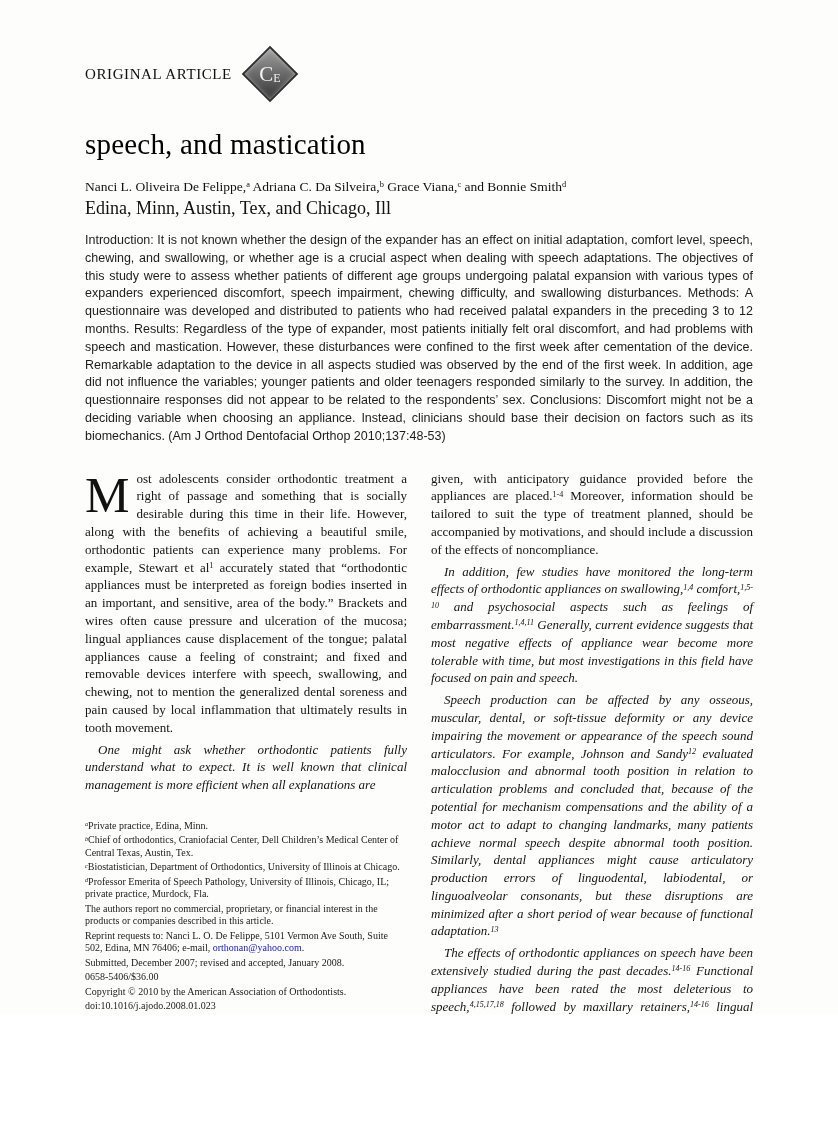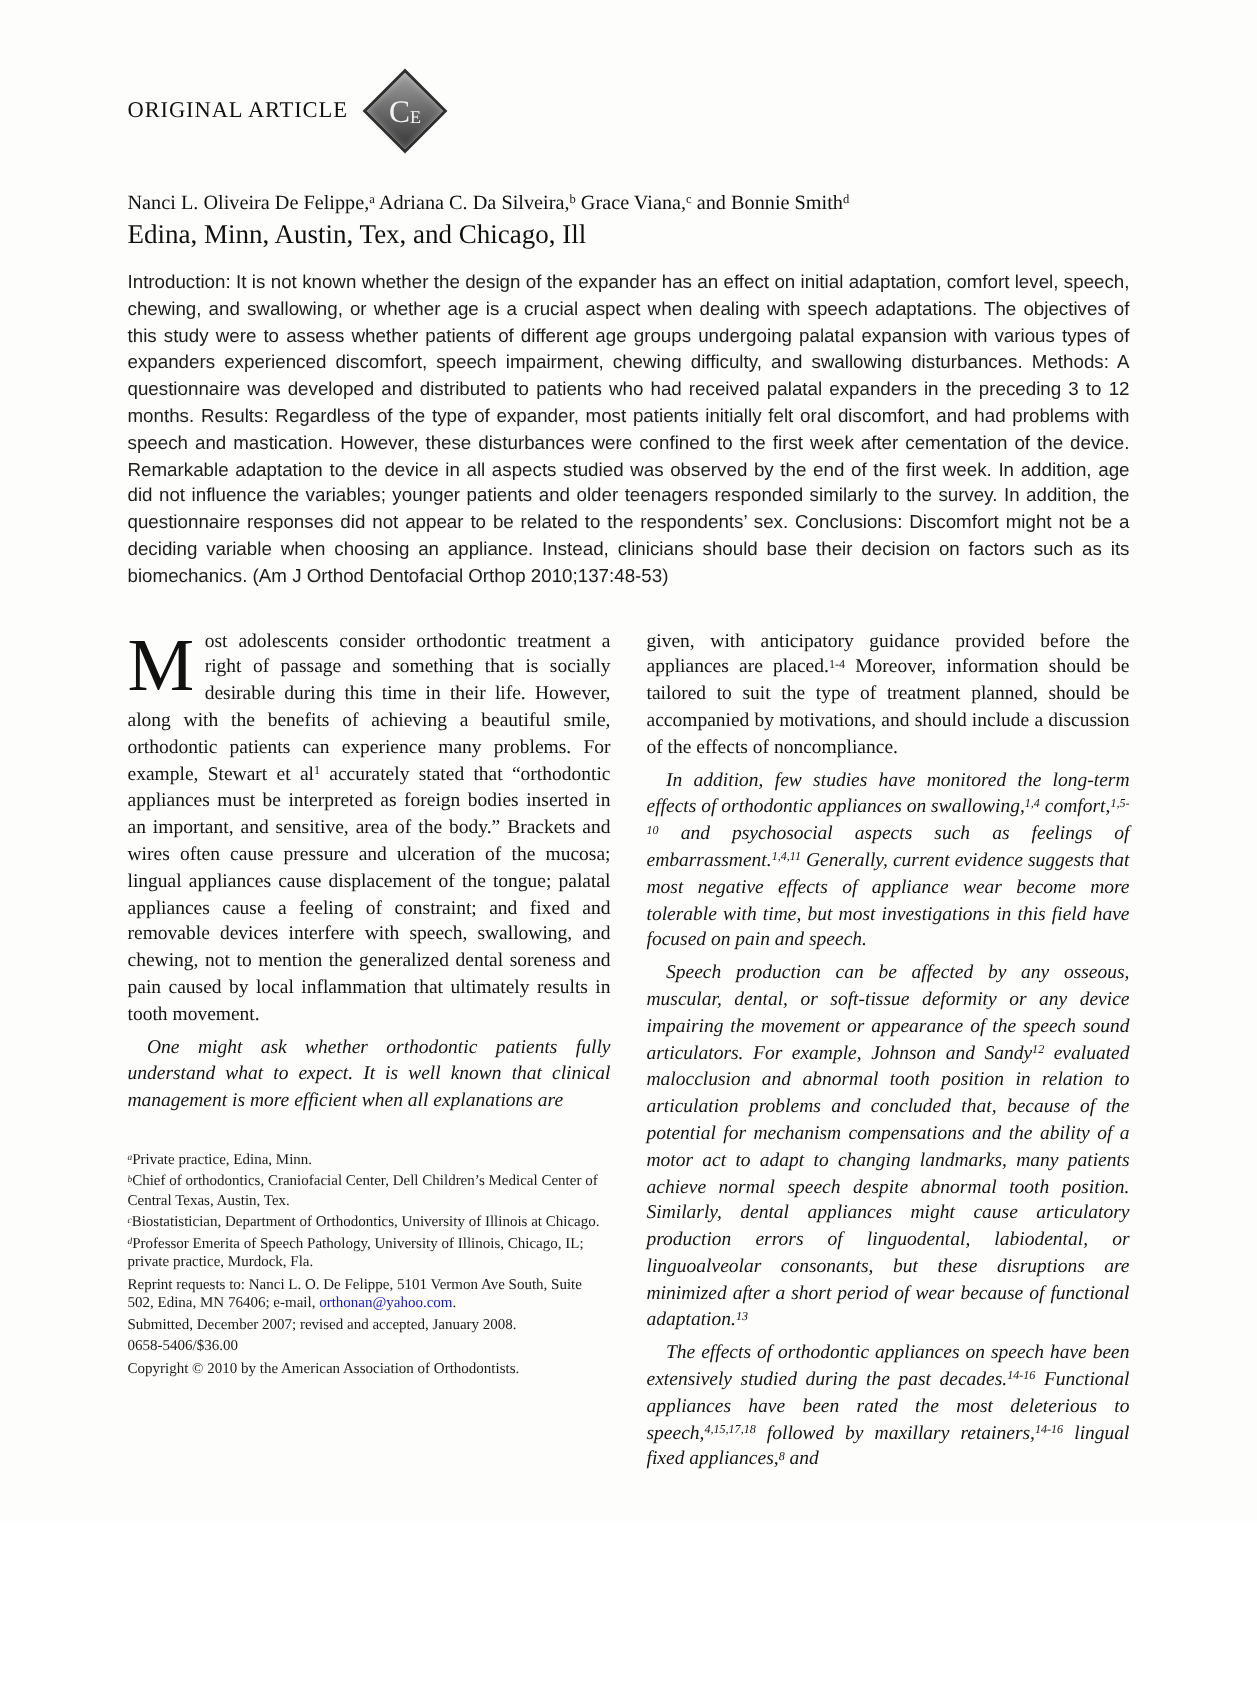--- a/index.html
+++ b/index.html
@@ -133,42 +133,45 @@
     <div class="section-label">ORIGINAL ARTICLE</div>
     <div class="ce-diamond">
       <div class="ce-inner">
         <span class="ce-c">C</span>
         <span class="ce-e">E</span>
       </div>
     </div>
   </div>
 
   <h1 class="article-title">
+    <span>speech, and mastication</span>
   </h1>
 
   <div class="authors">Nanci L. Oliveira De Felippe,<sup>a</sup> Adriana C. Da Silveira,<sup>b</sup> Grace Viana,<sup>c</sup> and Bonnie Smith<sup>d</sup></div>
   <div class="locations">Edina, Minn, Austin, Tex, and Chicago, Ill</div>
 
   <p class="abstract">Introduction: It is not known whether the design of the expander has an effect on initial adaptation, comfort level, speech, chewing, and swallowing, or whether age is a crucial aspect when dealing with speech adaptations. The objectives of this study were to assess whether patients of different age groups undergoing palatal expansion with various types of expanders experienced discomfort, speech impairment, chewing difficulty, and swallowing disturbances. Methods: A questionnaire was developed and distributed to patients who had received palatal expanders in the preceding 3 to 12 months. Results: Regardless of the type of expander, most patients initially felt oral discomfort, and had problems with speech and mastication. However, these disturbances were confined to the first week after cementation of the device. Remarkable adaptation to the device in all aspects studied was observed by the end of the first week. In addition, age did not influence the variables; younger patients and older teenagers responded similarly to the survey. In addition, the questionnaire responses did not appear to be related to the respondents’ sex. Conclusions: Discomfort might not be a deciding variable when choosing an appliance. Instead, clinicians should base their decision on factors such as its biomechanics. (Am J Orthod Dentofacial Orthop 2010;137:48-53)</p>
 
   <div class="columns">
 
     <div class="col">
       <p class="para"><span class="dropcap">M</span><span>ost adolescents consider orthodontic treatment a right of passage and something that is socially desirable during this time in their life. However, along with the benefits of achieving a beautiful smile, orthodontic patients can experience many problems. For example, Stewart et al<sup>1</sup> accurately stated that “orthodontic appliances must be interpreted as foreign bodies inserted in an important, and sensitive, area of the body.” Brackets and wires often cause pressure and ulceration of the mucosa; lingual appliances cause displacement of the tongue; palatal appliances cause a feeling of constraint; and fixed and removable devices interfere with speech, swallowing, and chewing, not to mention the generalized dental soreness and pain caused by local inflammation that ultimately results in tooth movement.</span></p>
       <p class="para indent">One might ask whether orthodontic patients fully understand what to expect. It is well known that clinical management is more efficient when all explanations are</p>
 
       <div class="footnotes">
         <p class="fn"><sup>a</sup>Private practice, Edina, Minn.</p>
         <p class="fn"><sup>b</sup>Chief of orthodontics, Craniofacial Center, Dell Children’s Medical Center of Central Texas, Austin, Tex.</p>
         <p class="fn"><sup>c</sup>Biostatistician, Department of Orthodontics, University of Illinois at Chicago.</p>
         <p class="fn"><sup>d</sup>Professor Emerita of Speech Pathology, University of Illinois, Chicago, IL; private practice, Murdock, Fla.</p>
+        <p class="fn">The authors report no commercial, proprietary, or financial interest in the products or companies described in this article.</p>
         <p class="fn"><span>Reprint requests to: Nanci L. O. De Felippe, 5101 Vermon Ave South, Suite 502, Edina, MN 76406; e-mail, </span><a href="#" class="email">orthonan@yahoo.com</a><span>.</span></p>
         <p class="fn">Submitted, December 2007; revised and accepted, January 2008.</p>
         <p class="fn">0658-5406/$36.00</p>
         <p class="fn">Copyright © 2010 by the American Association of Orthodontists.</p>
+        <p class="fn">doi:10.1016/j.ajodo.2008.01.023</p>
       </div>
     </div>
 
     <div class="col">
       <p class="para">given, with anticipatory guidance provided before the appliances are placed.<sup>1-4</sup> Moreover, information should be tailored to suit the type of treatment planned, should be accompanied by motivations, and should include a discussion of the effects of noncompliance.</p>
       <p class="para indent">In addition, few studies have monitored the long-term effects of orthodontic appliances on swallowing,<sup>1,4</sup> comfort,<sup>1,5-10</sup> and psychosocial aspects such as feelings of embarrassment.<sup>1,4,11</sup> Generally, current evidence suggests that most negative effects of appliance wear become more tolerable with time, but most investigations in this field have focused on pain and speech.</p>
       <p class="para indent">Speech production can be affected by any osseous, muscular, dental, or soft-tissue deformity or any device impairing the movement or appearance of the speech sound articulators. For example, Johnson and Sandy<sup>12</sup> evaluated malocclusion and abnormal tooth position in relation to articulation problems and concluded that, because of the potential for mechanism compensations and the ability of a motor act to adapt to changing landmarks, many patients achieve normal speech despite abnormal tooth position. Similarly, dental appliances might cause articulatory production errors of linguodental, labiodental, or linguoalveolar consonants, but these disruptions are minimized after a short period of wear because of functional adaptation.<sup>13</sup></p>
       <p class="para indent">The effects of orthodontic appliances on speech have been extensively studied during the past decades.<sup>14-16</sup> Functional appliances have been rated the most deleterious to speech,<sup>4,15,17,18</sup> followed by maxillary retainers,<sup>14-16</sup> lingual fixed appliances,<sup>8</sup> and</p>
     </div>
 

